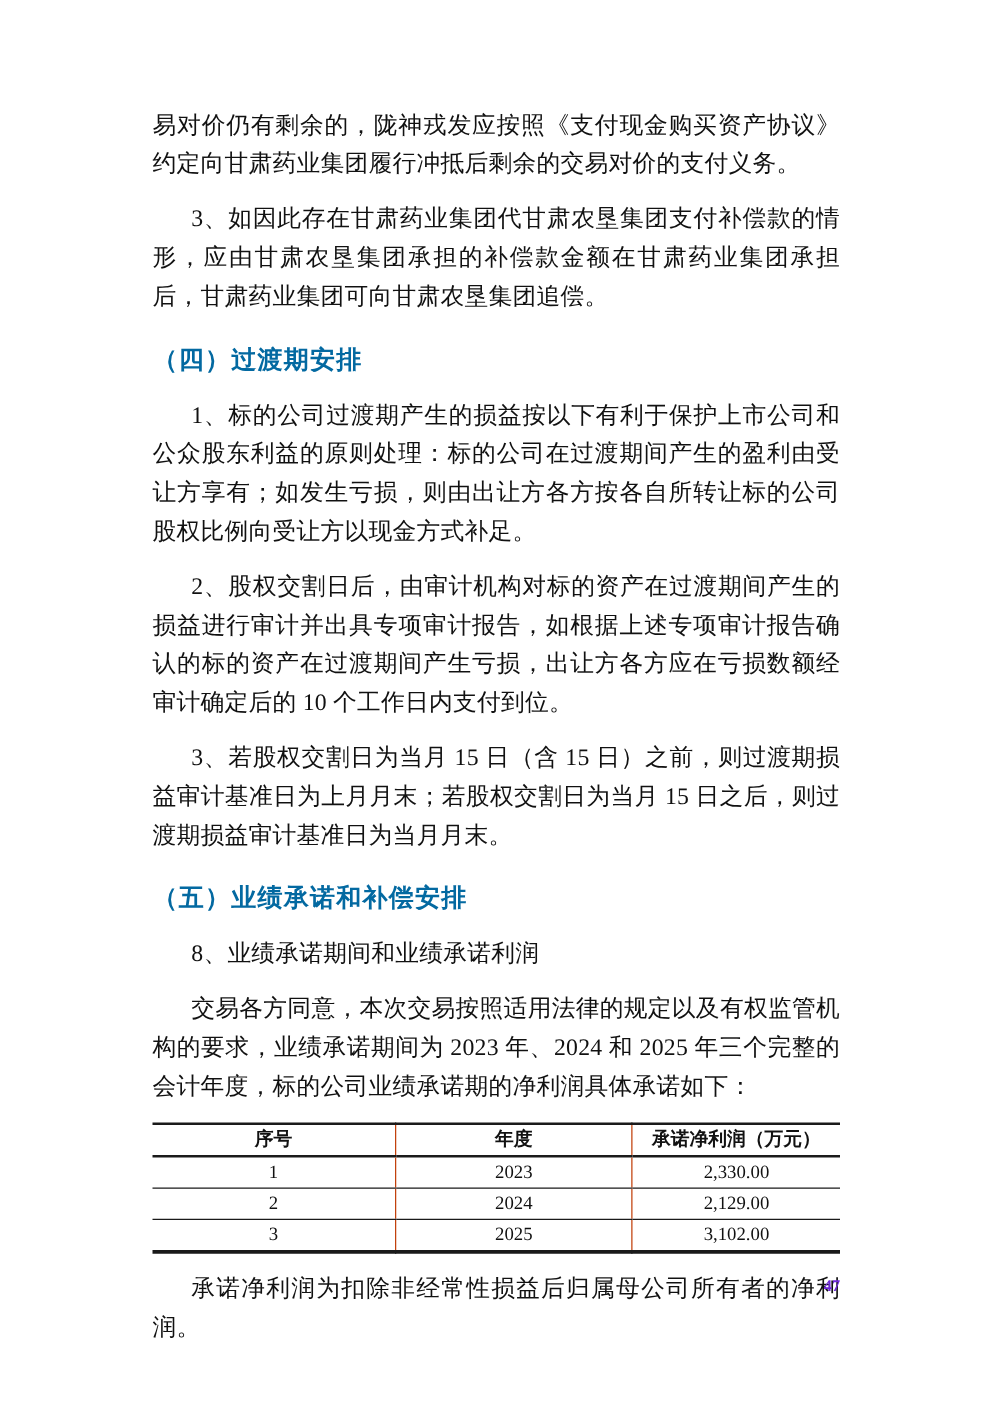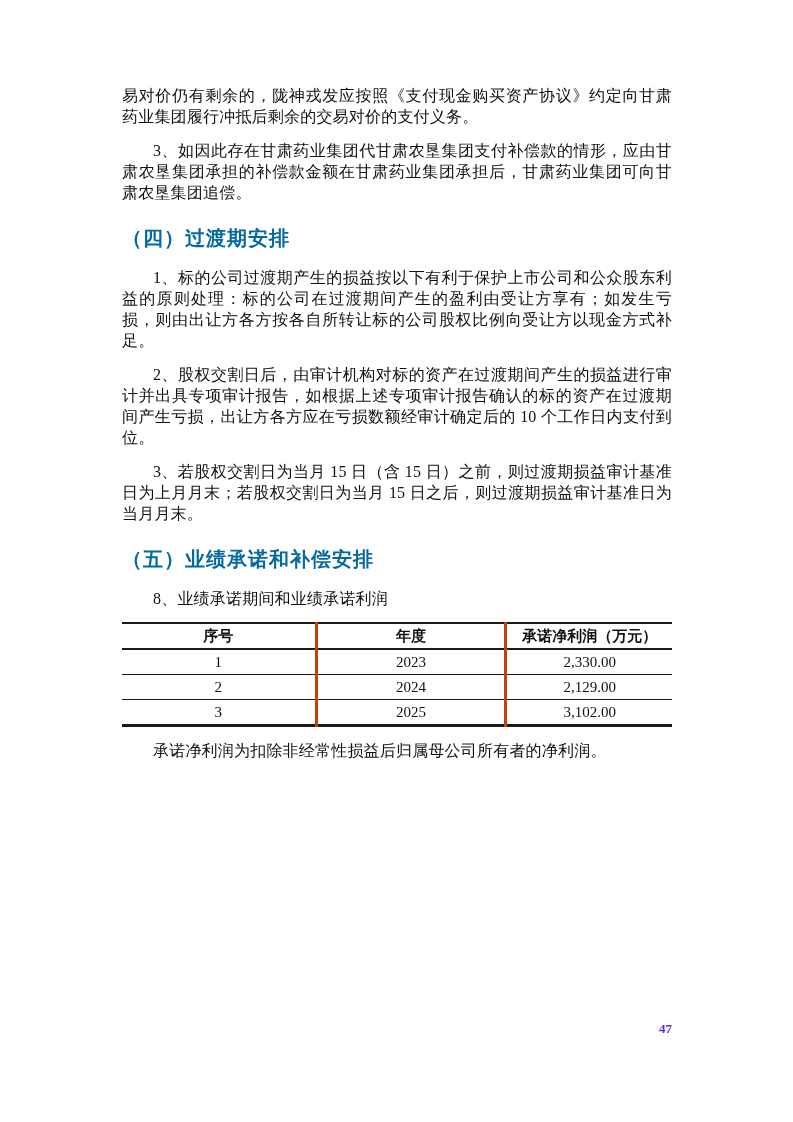--- a/index.html
+++ b/index.html
@@ -12,22 +12,22 @@
     position: relative;
     overflow: hidden;
   }
   .page {
     width: 793px;
     height: 1122px;
     padding: 85px 121px 0 122px;
     background: #ffffff;
   }
   .para {
-    font-size: 16px;
-    line-height: 21px;
+    font-size: 19px;
+    line-height: 31px;
     text-align: justify;
     margin-top: 13px;
     letter-spacing: 0.2px;
     word-break: break-all;
   }
   .para.indent { text-indent: 31px; }
   .para.no-top { margin-top: 0; }
   .section-heading {
     font-family: "Liberation Sans", "DejaVu Sans", sans-serif;
     font-size: 20px;
@@ -57,21 +57,21 @@
     line-height: 20px;
     padding: 2px 4px;
   }
   table.commit-table th {
     font-weight: 700;
     border-bottom: 2px solid #1a1a1a;
   }
   table.commit-table tbody tr td { border-bottom: 1.5px solid #1a1a1a; }
   table.commit-table tbody tr:last-child td { border-bottom: none; }
   table.commit-table th + th,
-  table.commit-table td + td { border-left: 3px solid #c2410c; }
+  table.commit-table td + td { border-left: 1px solid #c2410c; }
   .page-number {
     position: absolute;
     right: 121px;
     top: 1021px;
     font-size: 13px;
     font-weight: 700;
     color: #6d28d9;
     font-family: "Liberation Serif", "DejaVu Serif", serif;
   }
 </style>
@@ -89,20 +89,21 @@
   <p class="para indent">1、标的公司过渡期产生的损益按以下有利于保护上市公司和公众股东利益的原则处理：标的公司在过渡期间产生的盈利由受让方享有；如发生亏损，则由出让方各方按各自所转让标的公司股权比例向受让方以现金方式补足。</p>
 
   <p class="para indent">2、股权交割日后，由审计机构对标的资产在过渡期间产生的损益进行审计并出具专项审计报告，如根据上述专项审计报告确认的标的资产在过渡期间产生亏损，出让方各方应在亏损数额经审计确定后的 10 个工作日内支付到位。</p>
 
   <p class="para indent">3、若股权交割日为当月 15 日（含 15 日）之前，则过渡期损益审计基准日为上月月末；若股权交割日为当月 15 日之后，则过渡期损益审计基准日为当月月末。</p>
 
   <h2 class="section-heading">（五）业绩承诺和补偿安排</h2>
 
   <p class="para indent">8、业绩承诺期间和业绩承诺利润</p>
 
+  <p class="para indent">交易各方同意，本次交易按照适用法律的规定以及有权监管机构的要求，业绩承诺期间为 2023 年、2024 和 2025 年三个完整的会计年度，标的公司业绩承诺期的净利润具体承诺如下：</p>
 
   <table class="commit-table">
     <colgroup>
         <col class="c1">
         <col class="c2">
         <col class="c3">
       </colgroup>
     <thead>
       <tr>
         <th>序号</th>

